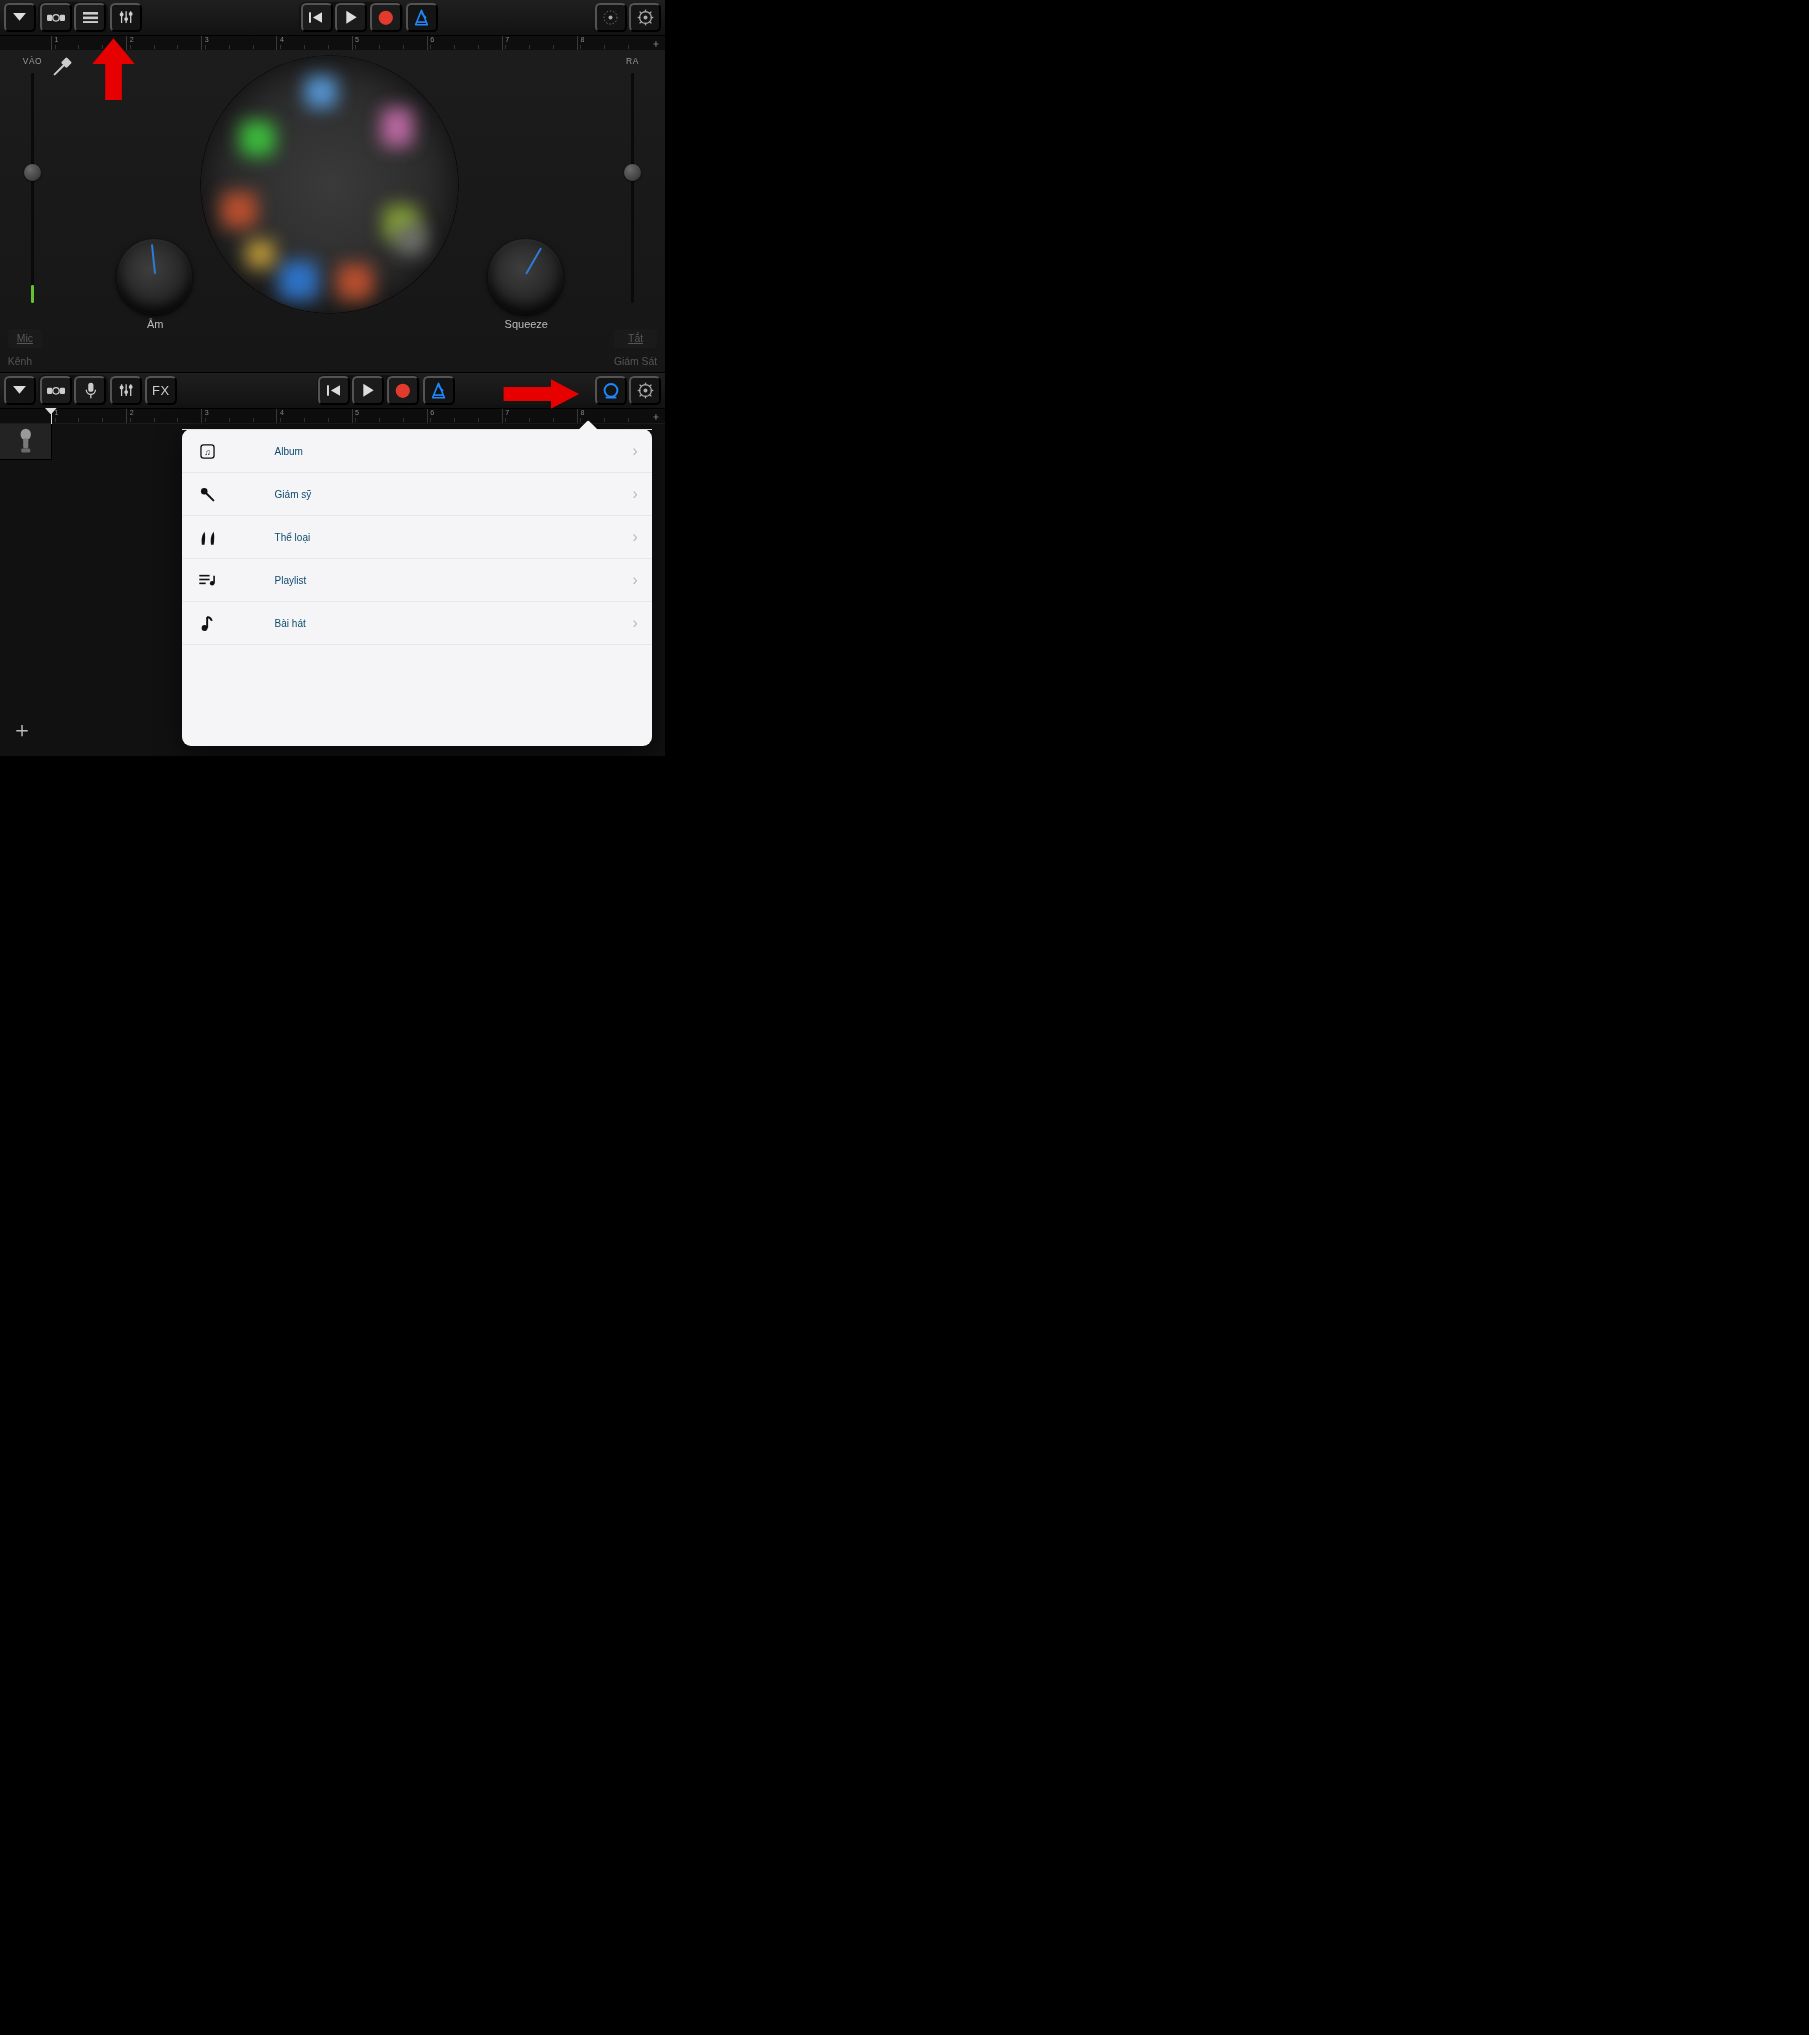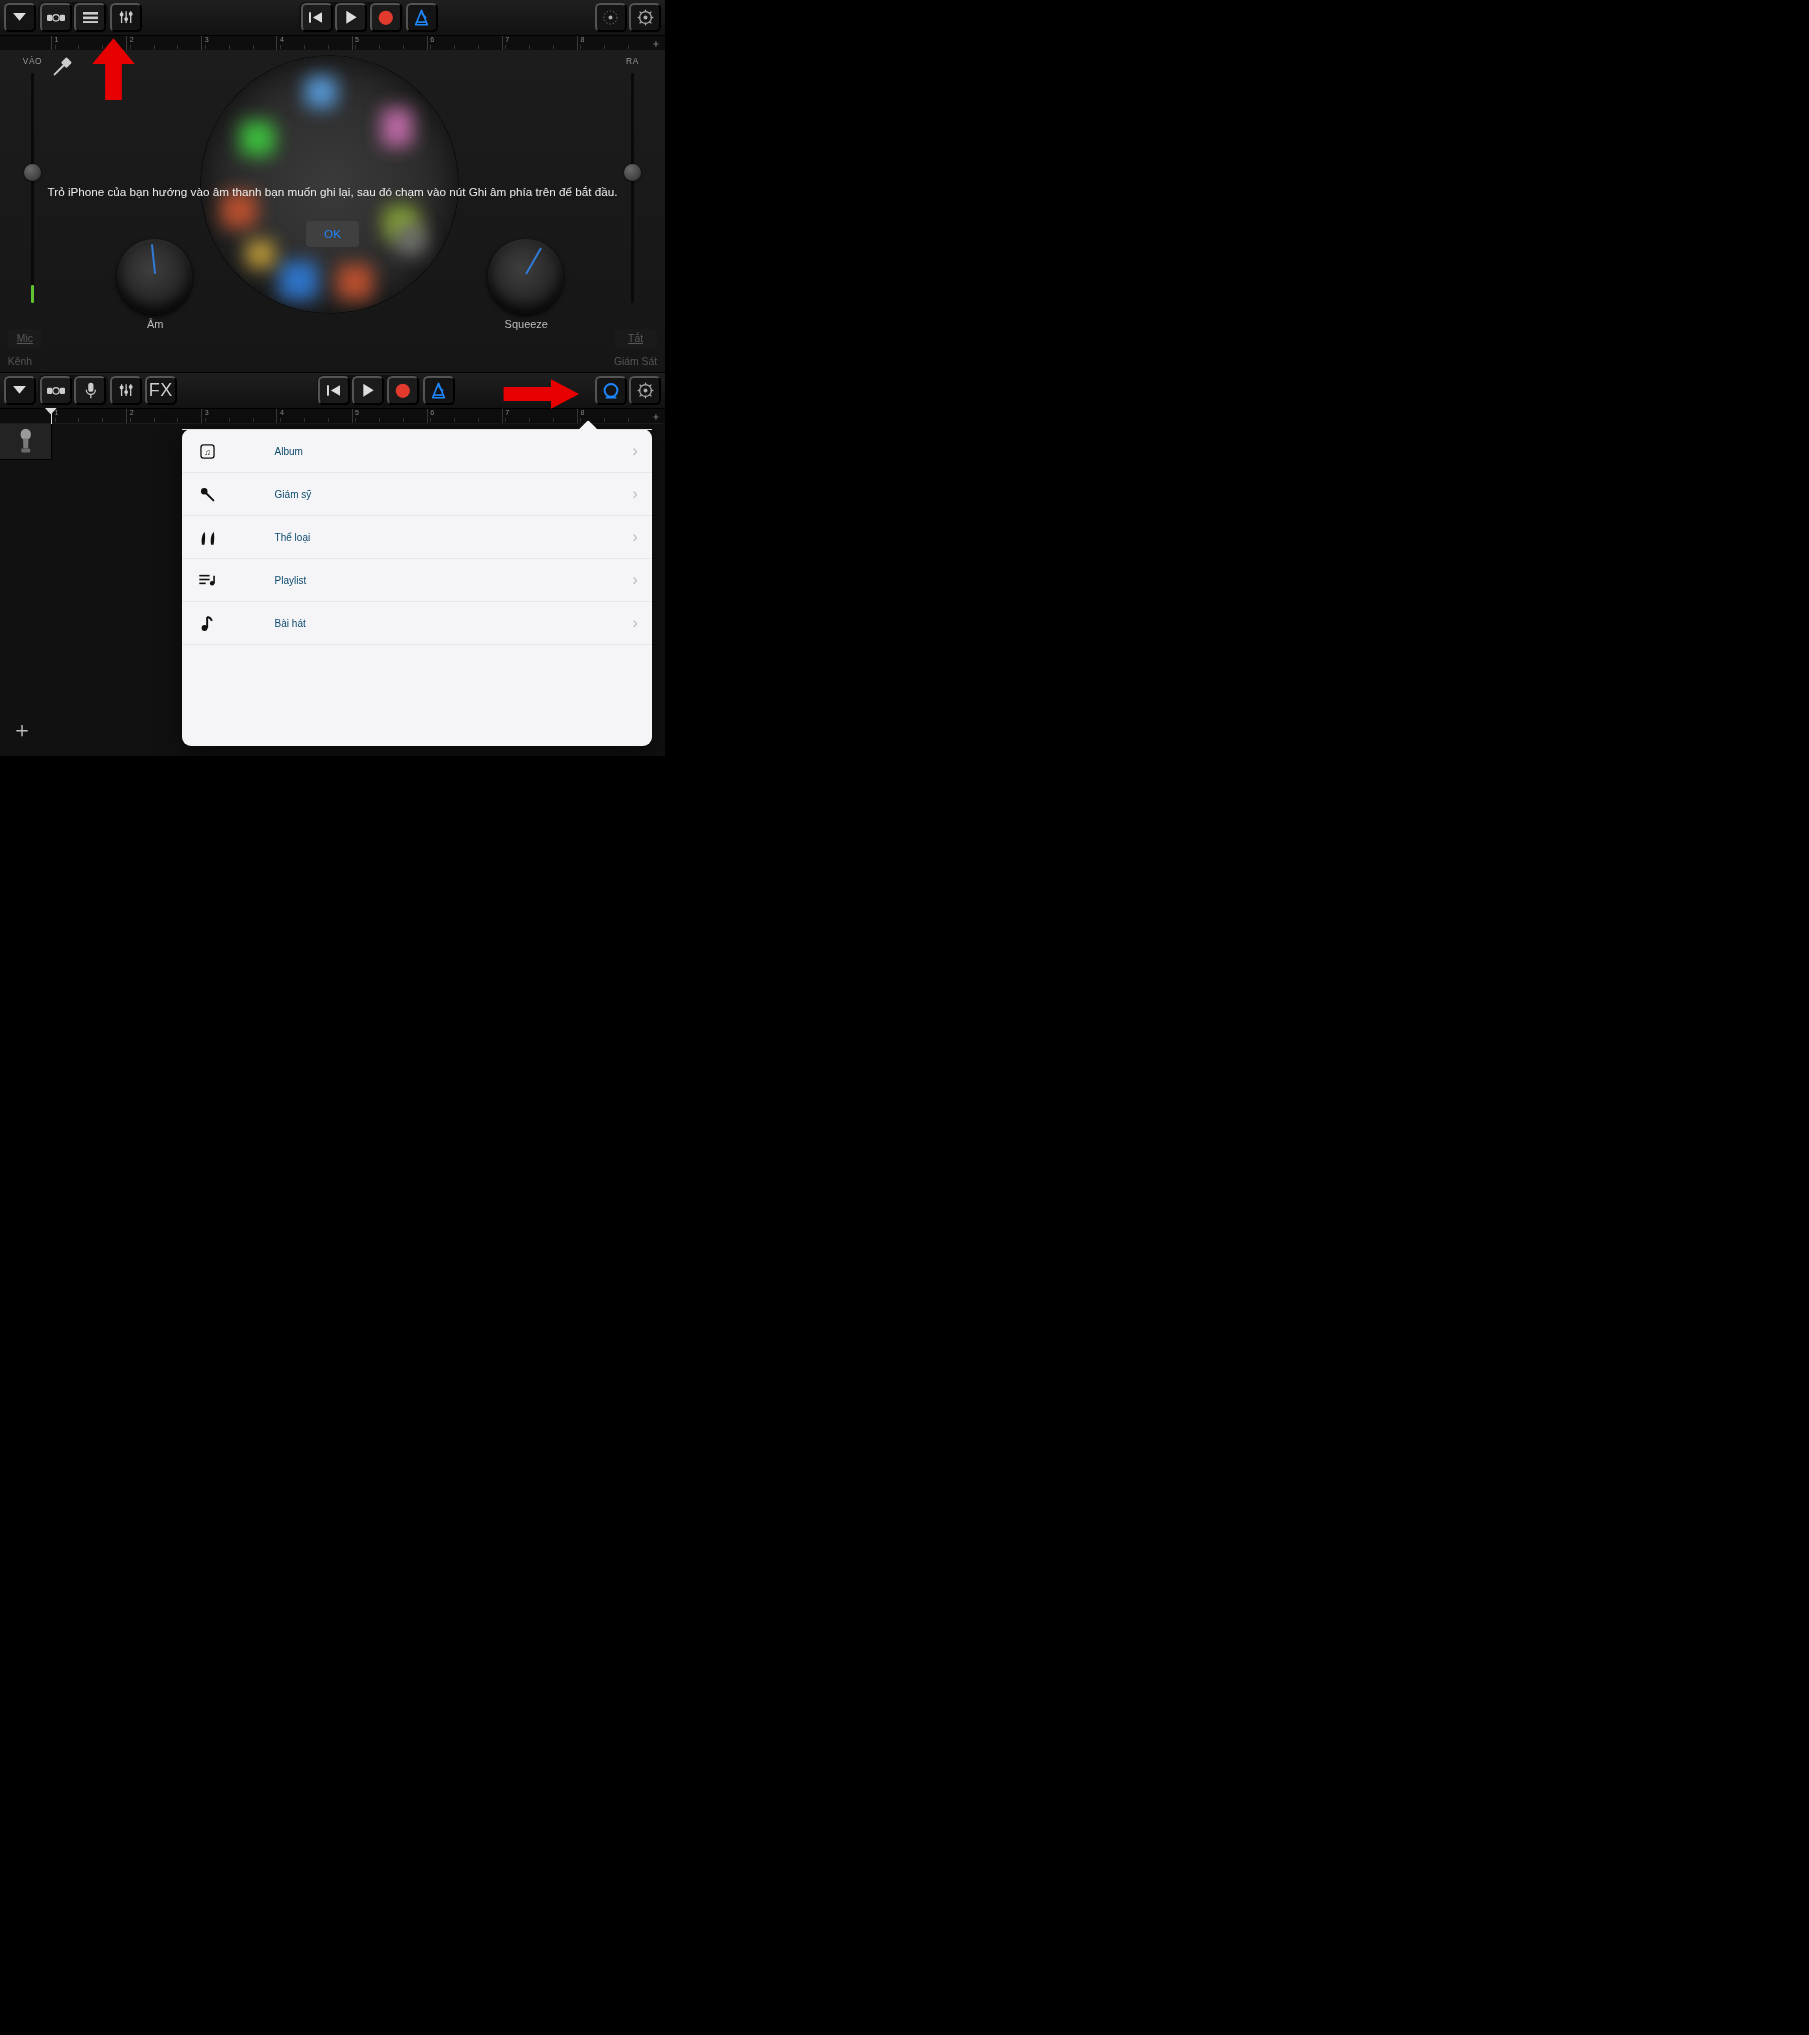--- a/index.html
+++ b/index.html
@@ -227,24 +227,20 @@
       <div class="blurblob" style="left:104px;top:19.5px;width:32px;height:32px;background:#5aa2e6;"></div>
       <div class="blurblob" style="right:45px;top:52px;width:32px;height:39px;background:#c96fae;"></div>
       <div class="blurblob" style="left:19.5px;top:136px;width:36px;height:36px;background:#c7532f;"></div>
       <div class="blurblob" style="right:39px;top:149px;width:36px;height:36px;background:#8aa837;"></div>
       <div class="blurblob" style="left:78px;bottom:13px;width:39px;height:39px;background:#2f7bd8;"></div>
       <div class="blurblob" style="left:136px;bottom:13px;width:36px;height:36px;background:#c7532f;"></div>
       <div class="blurblob" style="left:45px;bottom:45px;width:28.5px;height:28.5px;background:#caa33a;"></div>
       <div class="blurblob" style="right:32px;bottom:58px;width:30px;height:30px;background:#6f6f72;"></div>
     </div>
 
-    <div class="guide">
-      <div>Trỏ iPhone của bạn hướng vào âm thanh bạn muốn ghi lại, sau đó chạm vào nút Ghi âm phía trên để bắt đầu.</div>
-      <span class="okbtn">OK</span>
-    </div>
 
     <div class="knob l"></div>
     <div class="knob r"></div>
     <div class="knlabel l">Âm</div>
     <div class="knlabel r">Squeeze</div>
 
     <div class="footlbl left">
       <span class="disabledbtn">Mic</span>
       <span class="dim">Kênh</span>
     </div>
@@ -287,21 +283,21 @@
     <button class="tbtn dark">
         <svg width="14.3" height="14.3" viewBox="0 0 22 22">
           <line x1="4" y1="2" x2="4" y2="20" stroke="#ccc" stroke-width="2"></line>
           <circle cx="4" cy="7" r="3" fill="#ccc"></circle>
           <line x1="11" y1="2" x2="11" y2="20" stroke="#ccc" stroke-width="2"></line>
           <circle cx="11" cy="14" r="3" fill="#ccc"></circle>
           <line x1="18" y1="2" x2="18" y2="20" stroke="#ccc" stroke-width="2"></line>
           <circle cx="18" cy="6" r="3" fill="#ccc"></circle>
         </svg>
       </button>
-    <button class="tbtn dark" style="font-size:18px;color:#ccc;letter-spacing:0.6px;">FX</button>
+    <button class="tbtn dark" style="font-size:13px;color:#ccc;letter-spacing:0.6px;">FX</button>
     <div class="spacer"></div>
     <div class="tgroup">
       <button class="tbtn">
           <svg width="14.3" height="13" viewBox="0 0 22 20">
             <rect x="0" y="2" width="3" height="16" fill="#ddd"></rect>
             <polygon points="20,2 20,18 6,10" fill="#ddd"></polygon>
           </svg>
         </button>
       <button class="tbtn">
           <svg width="13" height="14.3" viewBox="0 0 20 22">

